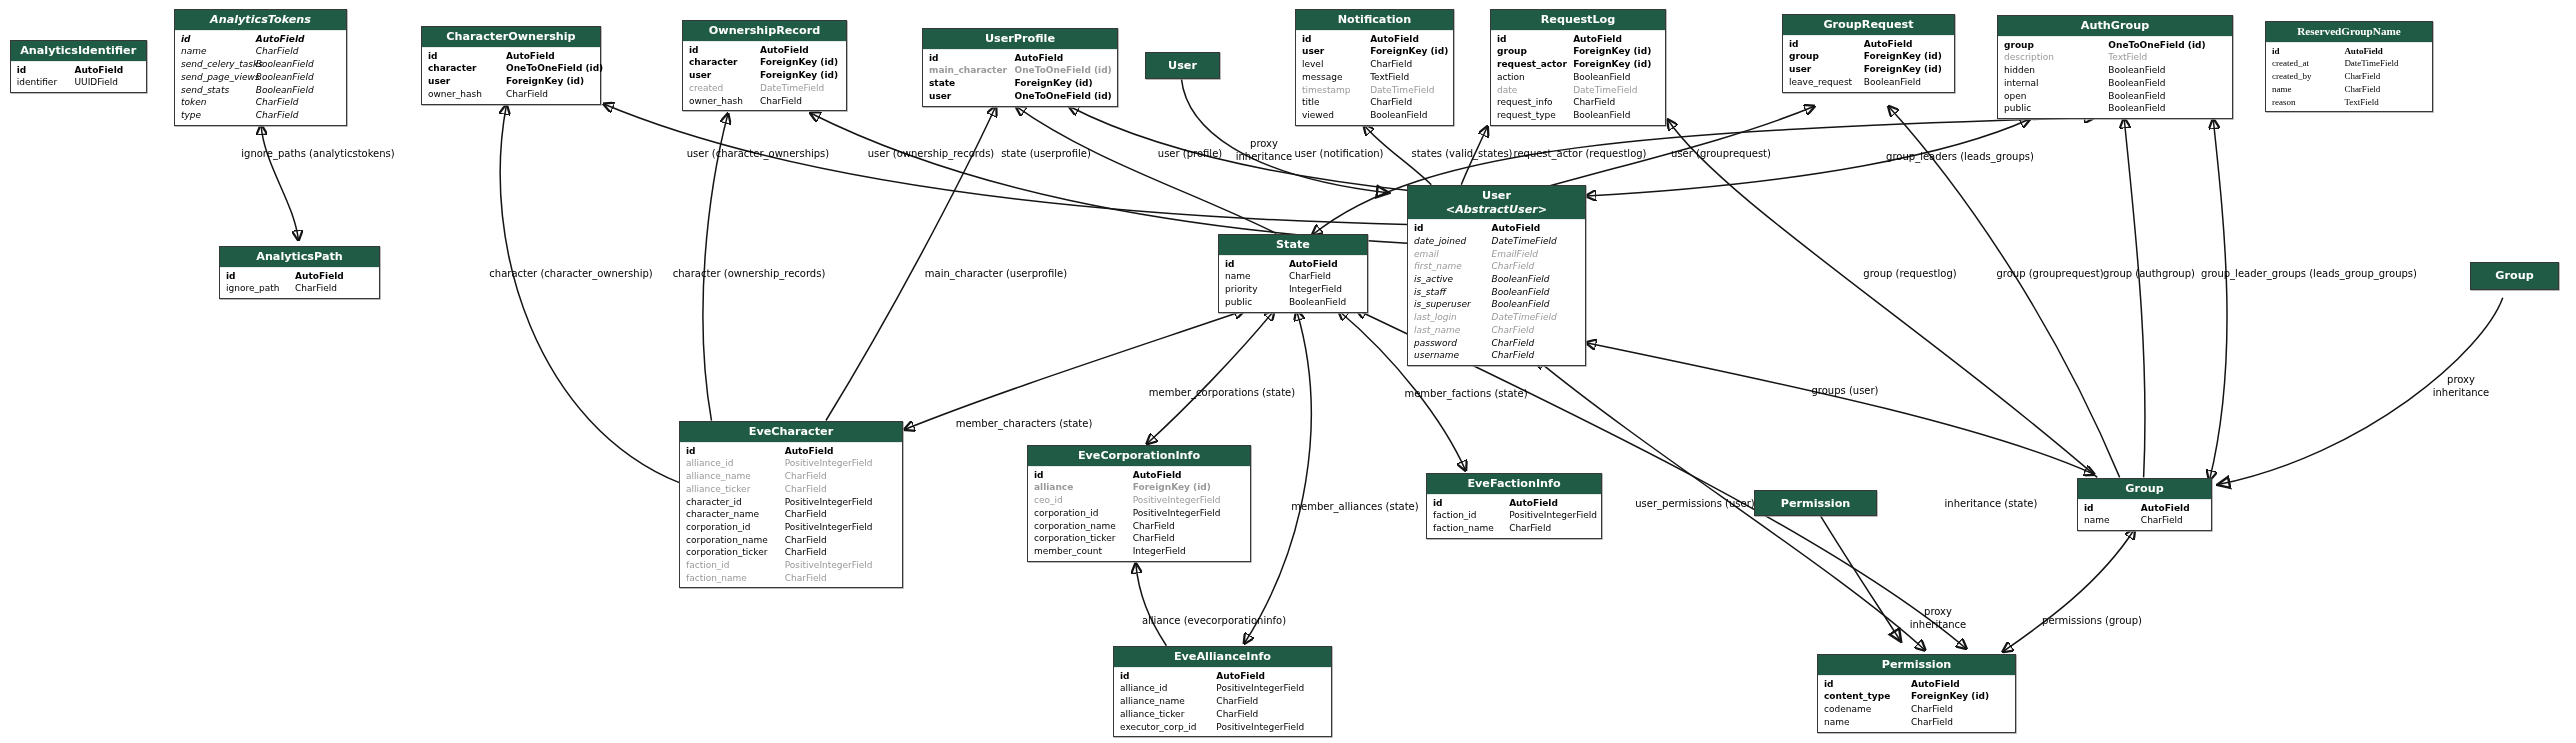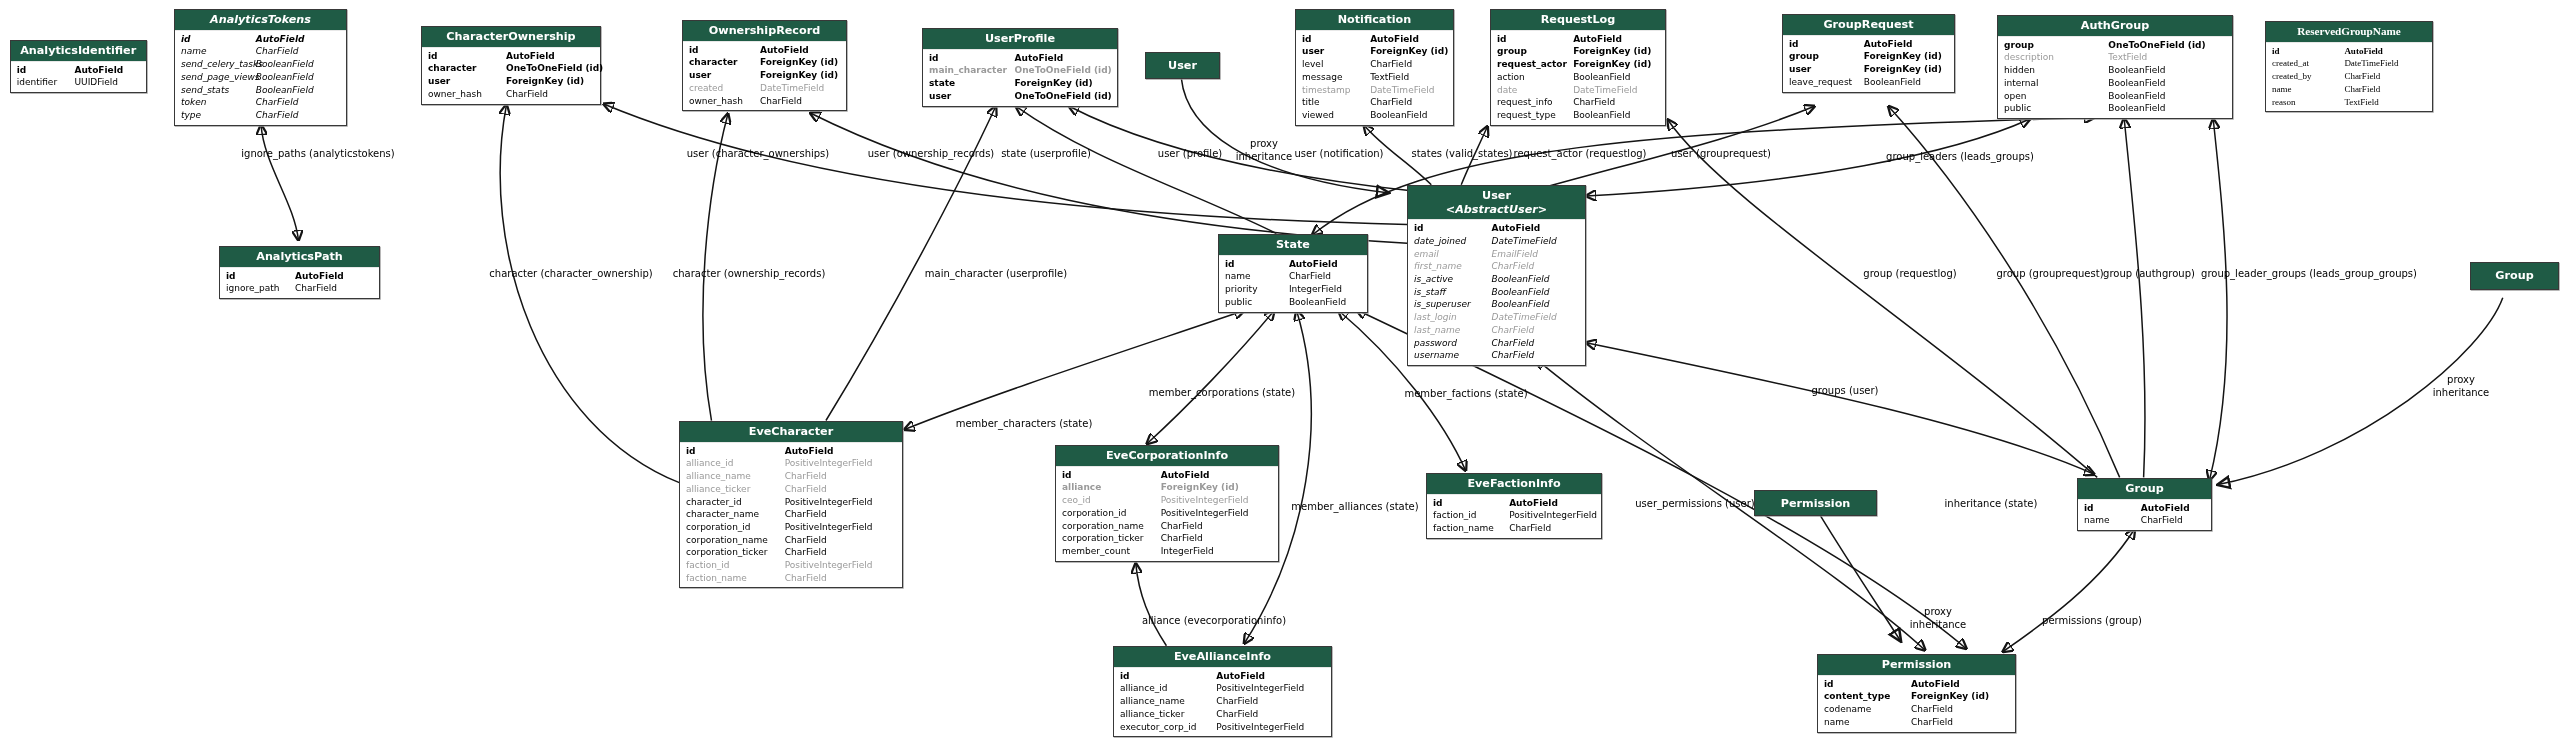--- a/index.html
+++ b/index.html
@@ -456,21 +456,21 @@
         <div class="frow s-g">
           <span class="fname">faction_id</span>
           <span class="ftype">PositiveIntegerField</span>
         </div>
         <div class="frow s-g">
           <span class="fname">faction_name</span>
           <span class="ftype">CharField</span>
         </div>
       </div>
     </div>
-    <div class="model-table" style="left: 1027px; top: 445px; width: 222px; margin-left: 28px;">
+    <div class="model-table" style="left: 1027px; top: 445px; width: 222px;">
       <div class="hdr"><span>EveCorporationInfo</span></div>
       <div class="rows">
         <div class="frow s-b">
           <span class="fname">id</span>
           <span class="ftype">AutoField</span>
         </div>
         <div class="frow s-gb">
           <span class="fname">alliance</span>
           <span class="ftype">ForeignKey (id)</span>
         </div>

